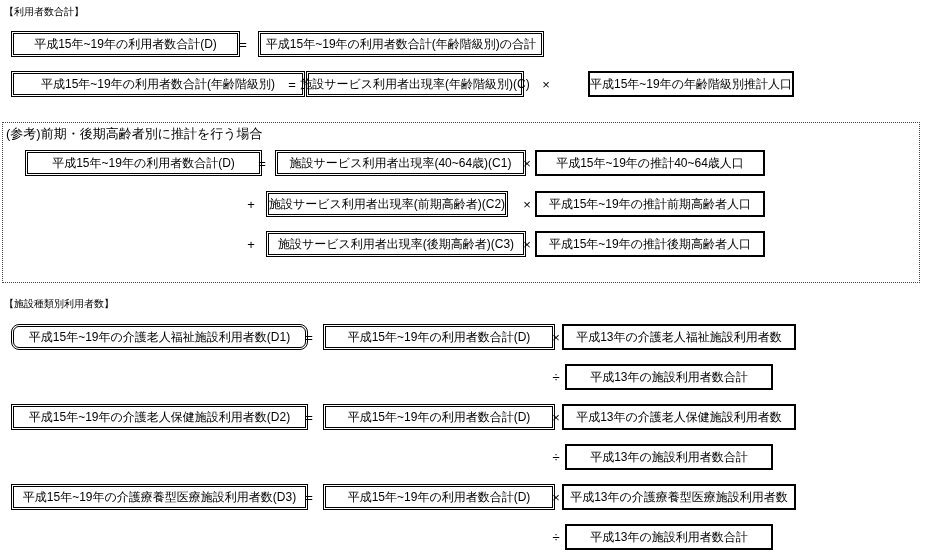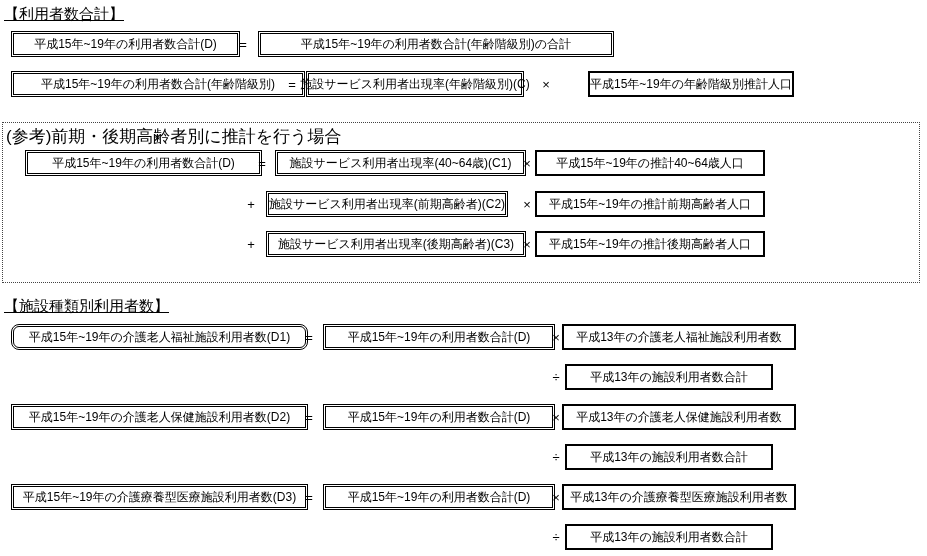--- a/index.html
+++ b/index.html
@@ -2,47 +2,47 @@
 <html lang="ja"><head>
 <meta charset="utf-8">
 <style>
   html,body{margin:0;padding:0;background:#fff;}
   body{
     width:927px;height:556px;
     font-family:"Liberation Sans","DejaVu Sans",sans-serif;
     color:#000;
   }
   .canvas{position:relative;width:927px;height:556px;background:#fff;overflow:hidden;}
-  .sec-title{position:absolute;font-size:15px;white-space:nowrap;text-decoration:underline;}
+  .sec-title{position:absolute;font-size:10px;white-space:nowrap;}
   .box{
     position:absolute;height:26px;box-sizing:border-box;
     display:flex;align-items:center;justify-content:center;
     font-size:12px;text-align:center;white-space:nowrap;
     background:#fff;padding:0 2px;
   }
   .dbl{border:3px double #000;margin-left:8px;}
   .thick{border:2px solid #000;}
   .op{
     position:absolute;height:26px;width:14px;
     display:flex;align-items:center;justify-content:center;
     font-size:13px;
   }
   .dotted{position:absolute;border:1px dotted #444;box-sizing:border-box;}
-  .ref-title{position:absolute;font-size:17px;white-space:nowrap;}
+  .ref-title{position:absolute;font-size:13px;white-space:nowrap;}
 </style>
 </head>
 <body>
 
 <div class="canvas">
 
   <div class="sec-title" style="left:4px;top:5px;">【利用者数合計】</div>
 
   <div class="box dbl" style="left:3px;top:31px;width:229px;">平成15年~19年の利用者数合計(D)</div>
   <span class="op" style="left:236px;top:31px;">=</span>
-  <div class="box dbl" style="left:250px;top:31px;width:356px;">平成15年~19年の利用者数合計(年齢階級別)の合計</div>
+  <div class="box dbl" style="left:250px;top:31px;width:286px;">平成15年~19年の利用者数合計(年齢階級別)の合計</div>
 
   <div class="box dbl" style="left:3px;top:71px;width:294px;">平成15年~19年の利用者数合計(年齢階級別)</div>
   <span class="op" style="left:285px;top:71px;">=</span>
   <div class="box dbl" style="left:298px;top:71px;width:218px;">施設サービス利用者出現率(年齢階級別)(C)</div>
   <span class="op" style="left:539px;top:71px;">×</span>
   <div class="box thick" style="left:560px;top:71px;width:206px;margin-left:28px;">平成15年~19年の年齢階級別推計人口</div>
 
   <div class="dotted" style="left:2px;top:122px;width:918px;height:161px;"></div>
   <div class="ref-title" style="left:6px;top:125px;">(参考)前期・後期高齢者別に推計を行う場合</div>
 

